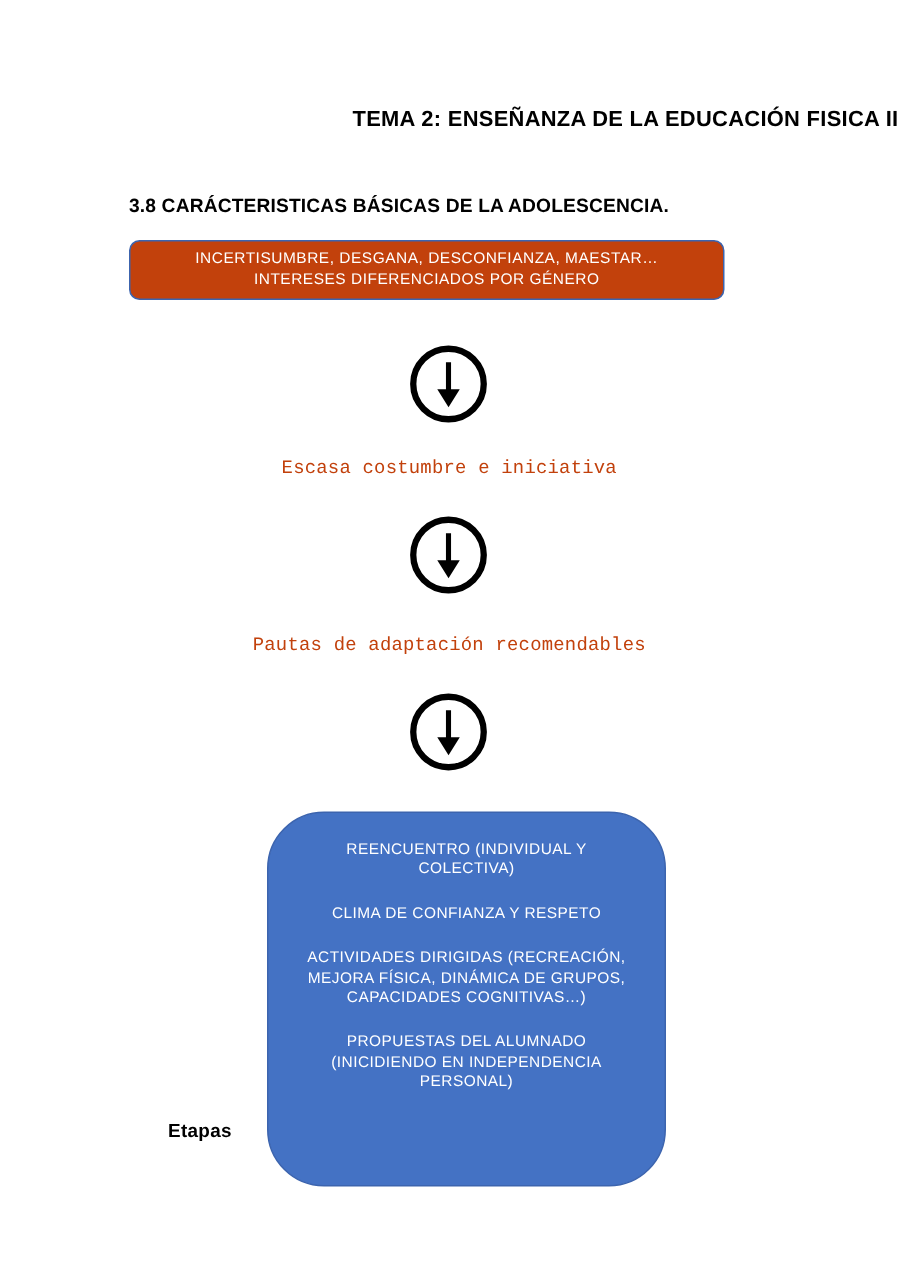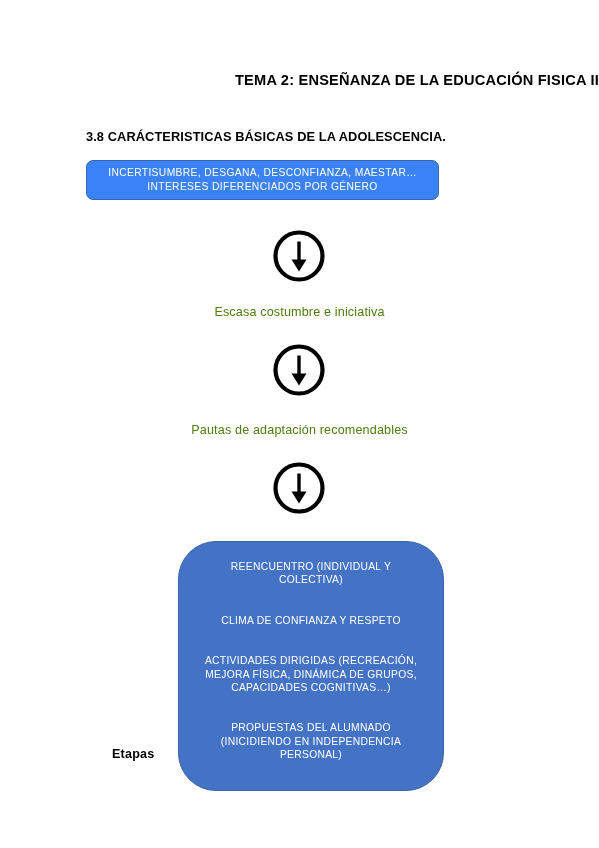--- a/index.html
+++ b/index.html
@@ -44,23 +44,23 @@
     font-weight: bold;
     letter-spacing: 0.1px;
     white-space: nowrap;
   }
 
   
   .banner {
     position: absolute;
     left: 86px;
     top: 160px;
-    width: 353px;
+    width: 397px;
     height: 40px;
-    background: #3b82f6;
+    background: #c2410c;
     border: 1px solid #3C64AE;
     border-radius: 7px;
     box-sizing: border-box;
     display: flex;
     flex-direction: column;
     align-items: center;
     justify-content: center;
     color: #ffffff;
     font-size: 10.3px;
     line-height: 14px;
@@ -82,43 +82,44 @@
   .arrow-icon svg { display: block; width: 54px; height: 54px; }
 
   
   .step-caption {
     position: absolute;
     left: 0;
     right: 0;
     text-align: center;
     font-size: 12.6px;
     letter-spacing: 0.15px;
-    color: #4d7c0f;
-    white-space: nowrap;
+    color: #c2410c;
+    white-space: nowrap;
+    font-family: Liberation Mono, monospace;
   }
   .caption-1 { top: 305px; }
   .caption-2 { top: 423px; }
 
   
   .stage-box {
     position: absolute;
     left: 178px;
     top: 541px;
     width: 266px;
     height: 250px;
     background: #4472C4;
     border: 1px solid #3C64AE;
     border-radius: 38px;
     box-sizing: border-box;
     padding: 18px 14px 14px 14px;
     display: flex;
     flex-direction: column;
     justify-content: flex-start;
     align-items: center;
-    gap: 27px;
+    gap: 16px;
   }
   .stage-item {
     color: #ffffff;
     font-size: 10.3px;
     line-height: 13.4px;
     letter-spacing: 0.3px;
     text-align: center;
     width: 100%;
   }
   .stage-item .line { display: block; }

